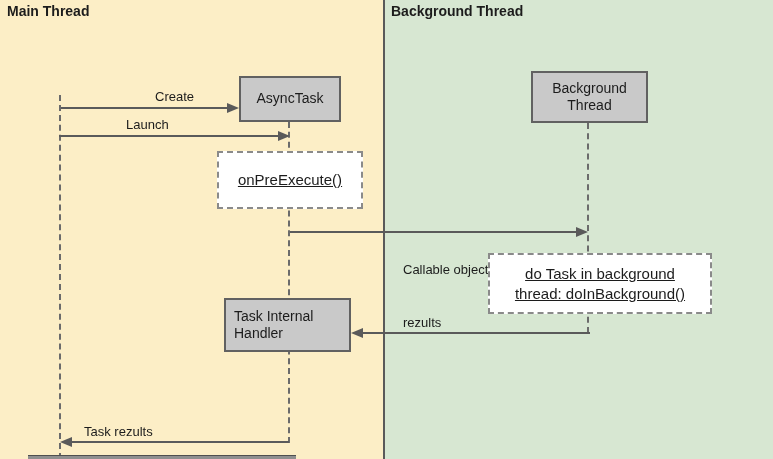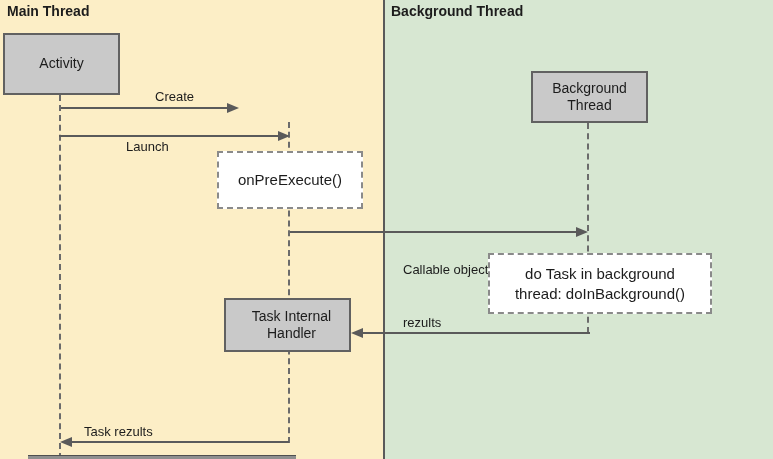--- a/index.html
+++ b/index.html
@@ -14,23 +14,23 @@
   .lane-title{position:absolute;top:3px;font-size:14px;font-weight:bold;white-space:nowrap;}
   .lifeline{position:absolute;width:0;border-left:2px dashed #6b6b6b;}
   .node{
     position:absolute;background:#c9c9c9;border:2px solid #616161;box-sizing:border-box;
     display:flex;align-items:center;justify-content:center;text-align:center;
     font-size:14px;line-height:1.25;
   }
   .step{
     position:absolute;background:#ffffff;border:2px dashed #8a8a8a;box-sizing:border-box;
     display:flex;align-items:center;justify-content:center;text-align:center;
-    font-size:15px;line-height:1.3;
+    font-size:15px;line-height:1.3;text-decoration:underline;
   }
-  .node-left{justify-content:flex-start;text-align:center;padding-left:8px;}
+  .node-left{justify-content:flex-start;text-align:left;padding-left:8px;}
   .arrow-line{position:absolute;height:2px;background:#5a5a5a;}
   .arrow-head{position:absolute;width:0;height:0;border-top:5px solid transparent;border-bottom:5px solid transparent;}
   .arrow-head.right{border-left:12px solid #5a5a5a;}
   .arrow-head.left{border-right:12px solid #5a5a5a;}
   .msg-label{position:absolute;font-size:13px;white-space:nowrap;}
   .wrap-narrow{display:block;max-width:185px;}
   .cutoff-bar{position:absolute;left:28px;top:455px;width:268px;height:4px;background:#8f8f8f;border-top:1px solid #4f4f4f;}
 </style>
 </head>
 <body>
@@ -46,35 +46,35 @@
   <div class="lifeline" style="left:59px;top:95px;height:364px;"></div>
   <div class="lifeline" style="left:288px;top:122px;height:321px;"></div>
   <div class="lifeline" style="left:587px;top:123px;height:210px;"></div>
 
   <div class="arrow-line" style="left:61px;top:107px;width:167px;"></div>
   <div class="arrow-head right" style="left:227px;top:103px;"></div>
   <div class="msg-label" style="left:155px;top:89px;">Create</div>
 
   <div class="arrow-line" style="left:59px;top:135px;width:220px;"></div>
   <div class="arrow-head right" style="left:278px;top:131px;"></div>
-  <div class="msg-label" style="left:126px;top:117px;margin-top:22px;">Launch</div>
+  <div class="msg-label" style="left:126px;top:117px;">Launch</div>
 
   <div class="arrow-line" style="left:290px;top:231px;width:287px;"></div>
   <div class="arrow-head right" style="left:576px;top:227px;"></div>
   <div class="msg-label" style="left:403px;top:214px;margin-top:48px;">Callable object</div>
 
   <div class="arrow-line" style="left:362px;top:332px;width:228px;"></div>
   <div class="arrow-head left" style="left:351px;top:328px;"></div>
   <div class="msg-label" style="left:403px;top:315px;">rezults</div>
 
   <div class="arrow-line" style="left:71px;top:441px;width:218px;"></div>
   <div class="arrow-head left" style="left:60px;top:437px;"></div>
   <div class="msg-label" style="left:84px;top:424px;">Task rezults</div>
 
-  <div class="node" style="left:3px;top:33px;width:117px;height:62px;">Activity</div>
+  <div class="node" style="left:239px;top:76px;width:102px;height:46px;">AsyncTask</div>
   <div class="node" style="left:531px;top:71px;width:117px;height:52px;">Background Thread</div>
   <div class="node node-left" style="left:224px;top:298px;width:127px;height:54px;">Task Internal Handler</div>
 
   <div class="step" style="left:217px;top:151px;width:146px;height:58px;">onPreExecute()</div>
   <div class="step" style="left:488px;top:253px;width:224px;height:61px;">
       <span class="wrap-narrow">do Task in background thread: doInBackground()</span>
     </div>
 
   <div class="cutoff-bar"></div>
 

